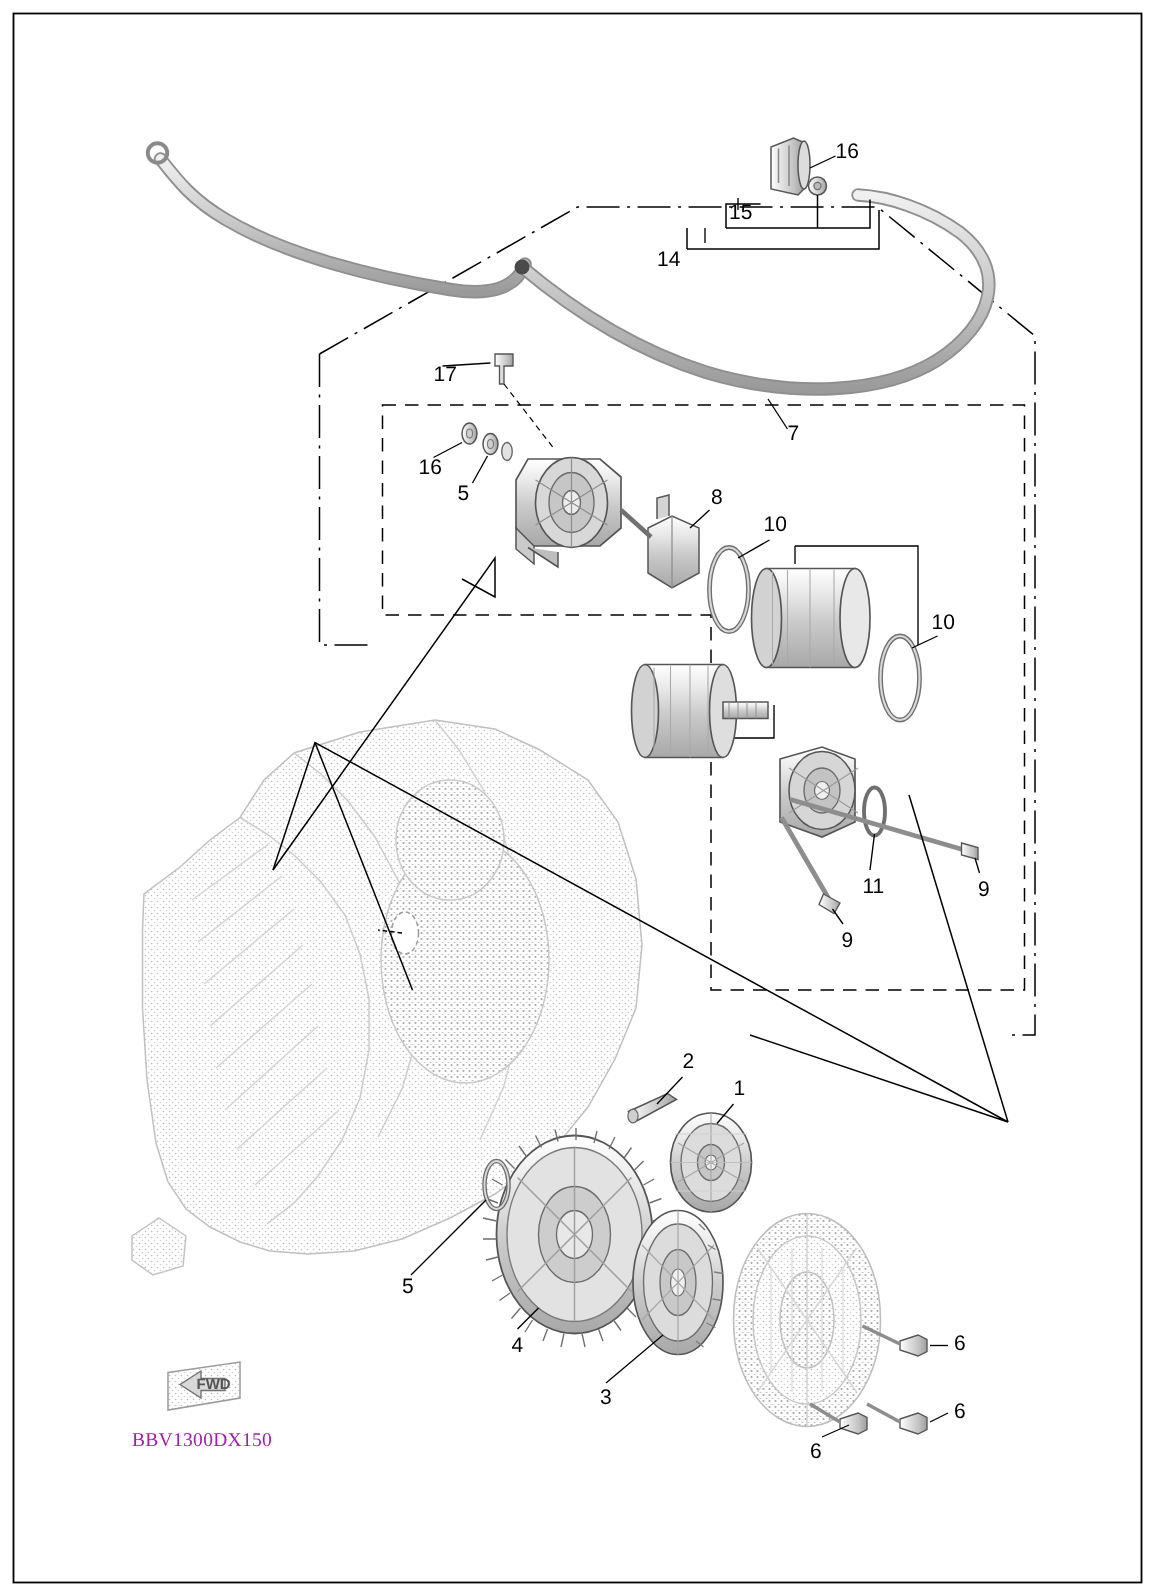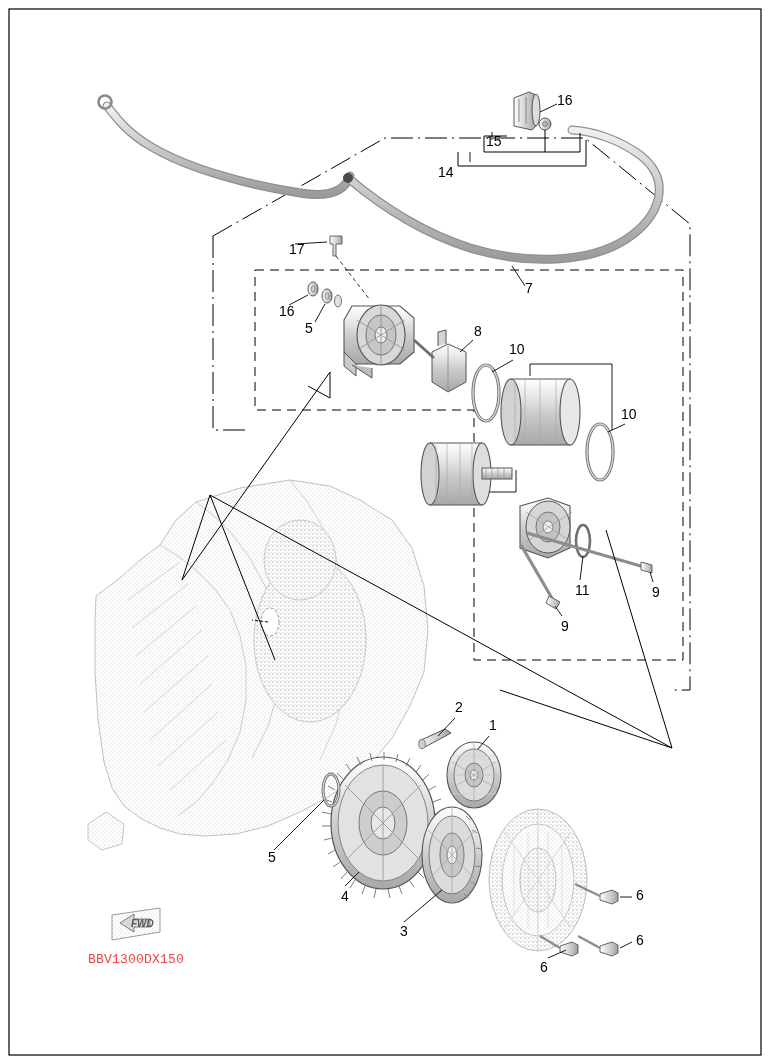--- a/index.html
+++ b/index.html
@@ -27,24 +27,24 @@
   .callout {
     position: absolute;
     font-family: "Liberation Sans", sans-serif;
     font-size: 14px;
     color: #000000;
     line-height: 1;
     white-space: nowrap;
   }
   .partcode {
     position: absolute;
-    font-family: Liberation Mono, monospace;
+    font-family: Liberation Serif, serif;
     font-size: 13px;
     letter-spacing: 0.2px;
-    color: #ef4444;
+    color: #a21caf;
     white-space: nowrap;
   }
   .fwd-label {
     position: absolute;
     font-family: "Liberation Sans", sans-serif;
     font-size: 10px;
     font-weight: bold;
     color: #555555;
     white-space: nowrap;
   }
@@ -358,16 +358,16 @@
   <div class="callout" style="left:509px; top:342px;">10</div>
   <div class="callout" style="left:621px; top:407px;">10</div>
   <div class="callout" style="left:575px; top:583px;text-align:center;">11</div>
   <div class="callout" style="left:305px; top:321px;">5</div>
   <div class="callout" style="left:279px; top:304px;">16</div>
   <div class="callout" style="left:438px; top:165px;">14</div>
   <div class="callout" style="left:486px; top:134px;">15</div>
   <div class="callout" style="left:557px; top:93px;">16</div>
   <div class="callout" style="left:289px; top:242px;">17</div>
 
-  <div class="fwd-label" style="left:131px; top:918px;font-style:italic;">FWD</div>
+  <div class="fwd-label" style="left:131px; top:918px;">FWD</div>
   <div class="partcode" style="left:88px; top:952px;">BBV1300DX150</div>
 
 </div>
 
 </body></html>

